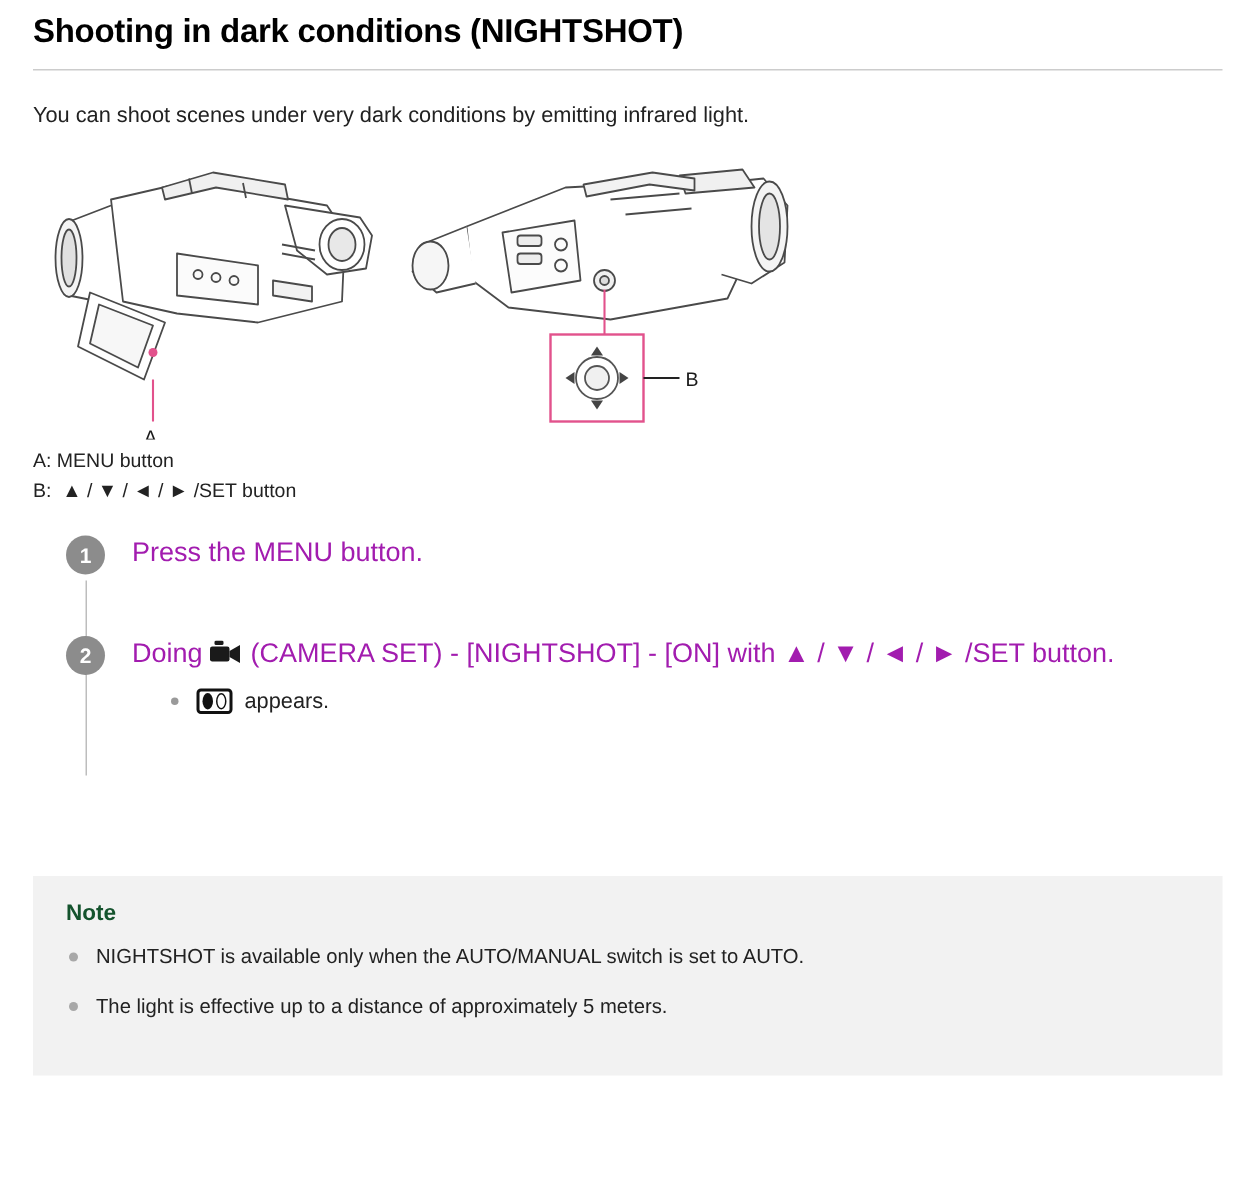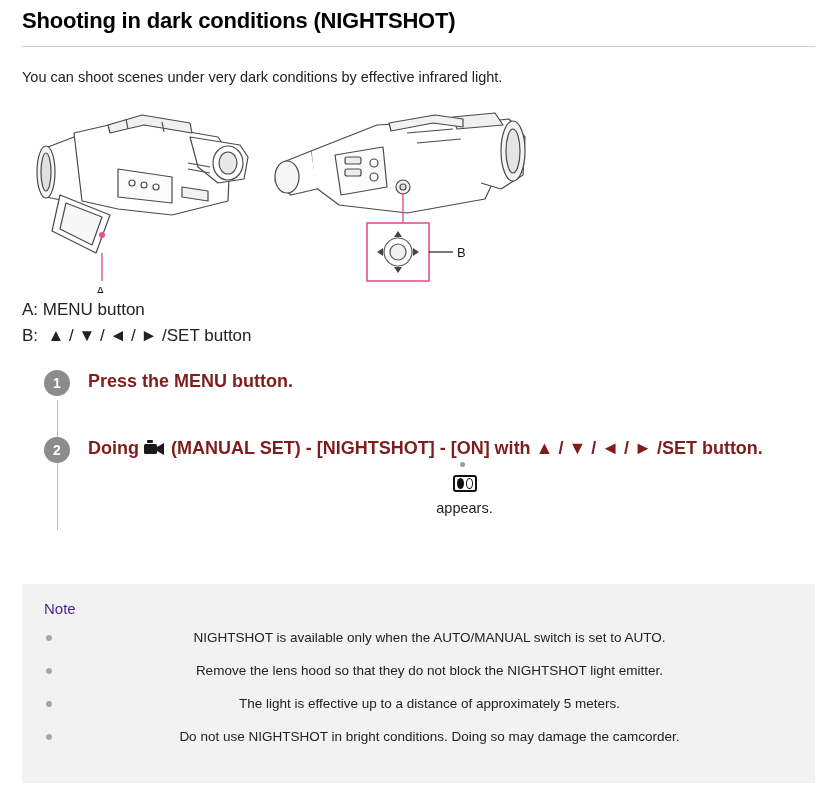--- a/index.html
+++ b/index.html
@@ -42,21 +42,21 @@
     height: 190px;
     margin-bottom: 4px;
   }
   .fig {
     position: absolute;
     top: 0;
   }
   .fig-left { left: 0; }
   .fig-right { left: 235px; }
   .legend {
-    font-size: 17px;
+    font-size: 13px;
     color: #222222;
     line-height: 1.55;
     margin-bottom: 18px;
   }
   .legend div { white-space: pre; }
   .steps {
     position: relative;
     margin: 0 0 24px 0;
   }
   .step {
@@ -74,33 +74,33 @@
     background: #8c8c8c;
     color: #ffffff;
     font-size: 14px;
     font-weight: bold;
     display: flex;
     align-items: center;
     justify-content: center;
   }
   .step-text {
     font-size: 18px;
-    font-weight: bold;
-    color: #7f1d1d;
+    font-weight: normal;
+    color: #a21caf;
     line-height: 1.5;
     padding-left: 22px;
   }
   .step-sub {
     font-size: 14.5px;
     color: #222222;
     padding-left: 48px;
+    margin-top: 10px;
     display: flex;
     align-items: center;
     gap: 8px;
-    flex-direction: column;
   }
   .bullet-dot {
     display: inline-block;
     width: 5px;
     height: 5px;
     border-radius: 50%;
     background: #9a9a9a;
     margin-right: 4px;
     flex: none;
   }
@@ -154,26 +154,26 @@
     background: #f2f2f2;
     margin: 14px 22px 0 22px;
     padding: 16px 20px 22px 20px;
     box-sizing: border-box;
     width: 793px;
     position: absolute;
     left: 0;
     top: 570px;
   }
   .note-title {
-    color: #4c1d95;
-    font-weight: normal;
+    color: #14532d;
+    font-weight: bold;
     font-size: 15px;
     margin: 0 0 12px 2px;
   }
-  .note-list { margin: 0; padding: 0; list-style: none; text-align: center; }
+  .note-list { margin: 0; padding: 0; list-style: none; }
   .note-list li {
     font-size: 13.5px;
     color: #222222;
     padding-left: 22px;
     position: relative;
     margin-bottom: 14px;
     line-height: 1.4;
   }
   .note-list li::before {
     content: "";
@@ -192,21 +192,21 @@
   }
 </style>
 </head>
 <body>
 
 <div class="page">
 
   <h1 class="title">Shooting in dark conditions (NIGHTSHOT)</h1>
   <hr class="title-rule">
 
-  <p class="intro">You can shoot scenes under very dark conditions by effective infrared light.</p>
+  <p class="intro">You can shoot scenes under very dark conditions by emitting infrared light.</p>
 
   <div class="figure-row">
 
     <div class="fig fig-left">
       <svg width="230" height="190" viewBox="0 0 230 190">
         <g fill="none" stroke="#4a4a4a" stroke-width="1.2" stroke-linejoin="round">
 
           <path d="M52 30 L104 18 L150 26 L196 34 L208 52 L206 98 L150 112 L96 106 L60 98 Z" fill="#ffffff"></path>
 
           <path d="M86 22 L120 12 L168 20 L170 30 L122 22 L88 30 Z" fill="#f0f0f0"></path>
@@ -299,33 +299,31 @@
       <div class="step-text">Press the MENU button.</div>
     </div>
 
     <div class="step" style="margin-top:40px;">
       <div class="step-num">2</div>
       <div class="step-text">
         <span>Doing </span><span class="icon-camera-set"><svg width="22" height="16" viewBox="0 0 22 16">
               <rect x="0" y="4" width="13" height="10" rx="1.5" fill="#1a1a1a"></rect>
               <polygon points="13,7 20,3 20,15 13,11" fill="#1a1a1a"></polygon>
               <rect x="3" y="0" width="6" height="3" rx="1" fill="#1a1a1a"></rect>
-            </svg></span><span> (MANUAL SET) - [NIGHTSHOT] - [ON] with  ▲ / ▼ / ◄ / ► /SET button.</span>
+            </svg></span><span> (CAMERA SET) - [NIGHTSHOT] - [ON] with  ▲ / ▼ / ◄ / ► /SET button.</span>
       </div>
       <div class="step-sub">
         <span class="bullet-dot"></span>
         <span class="icon-nightshot"></span>
         <span>appears.</span>
       </div>
     </div>
   </div>
 
 </div>
 
 <div class="note-box">
   <div class="note-title">Note</div>
   <ul class="note-list">
     <li>NIGHTSHOT is available only when the AUTO/MANUAL switch is set to AUTO.</li>
-    <li>Remove the lens hood so that they do not block the NIGHTSHOT light emitter.</li>
     <li>The light is effective up to a distance of approximately 5 meters.</li>
-    <li>Do not use NIGHTSHOT in bright conditions. Doing so may damage the camcorder.</li>
   </ul>
 </div>
 
 </body></html>

